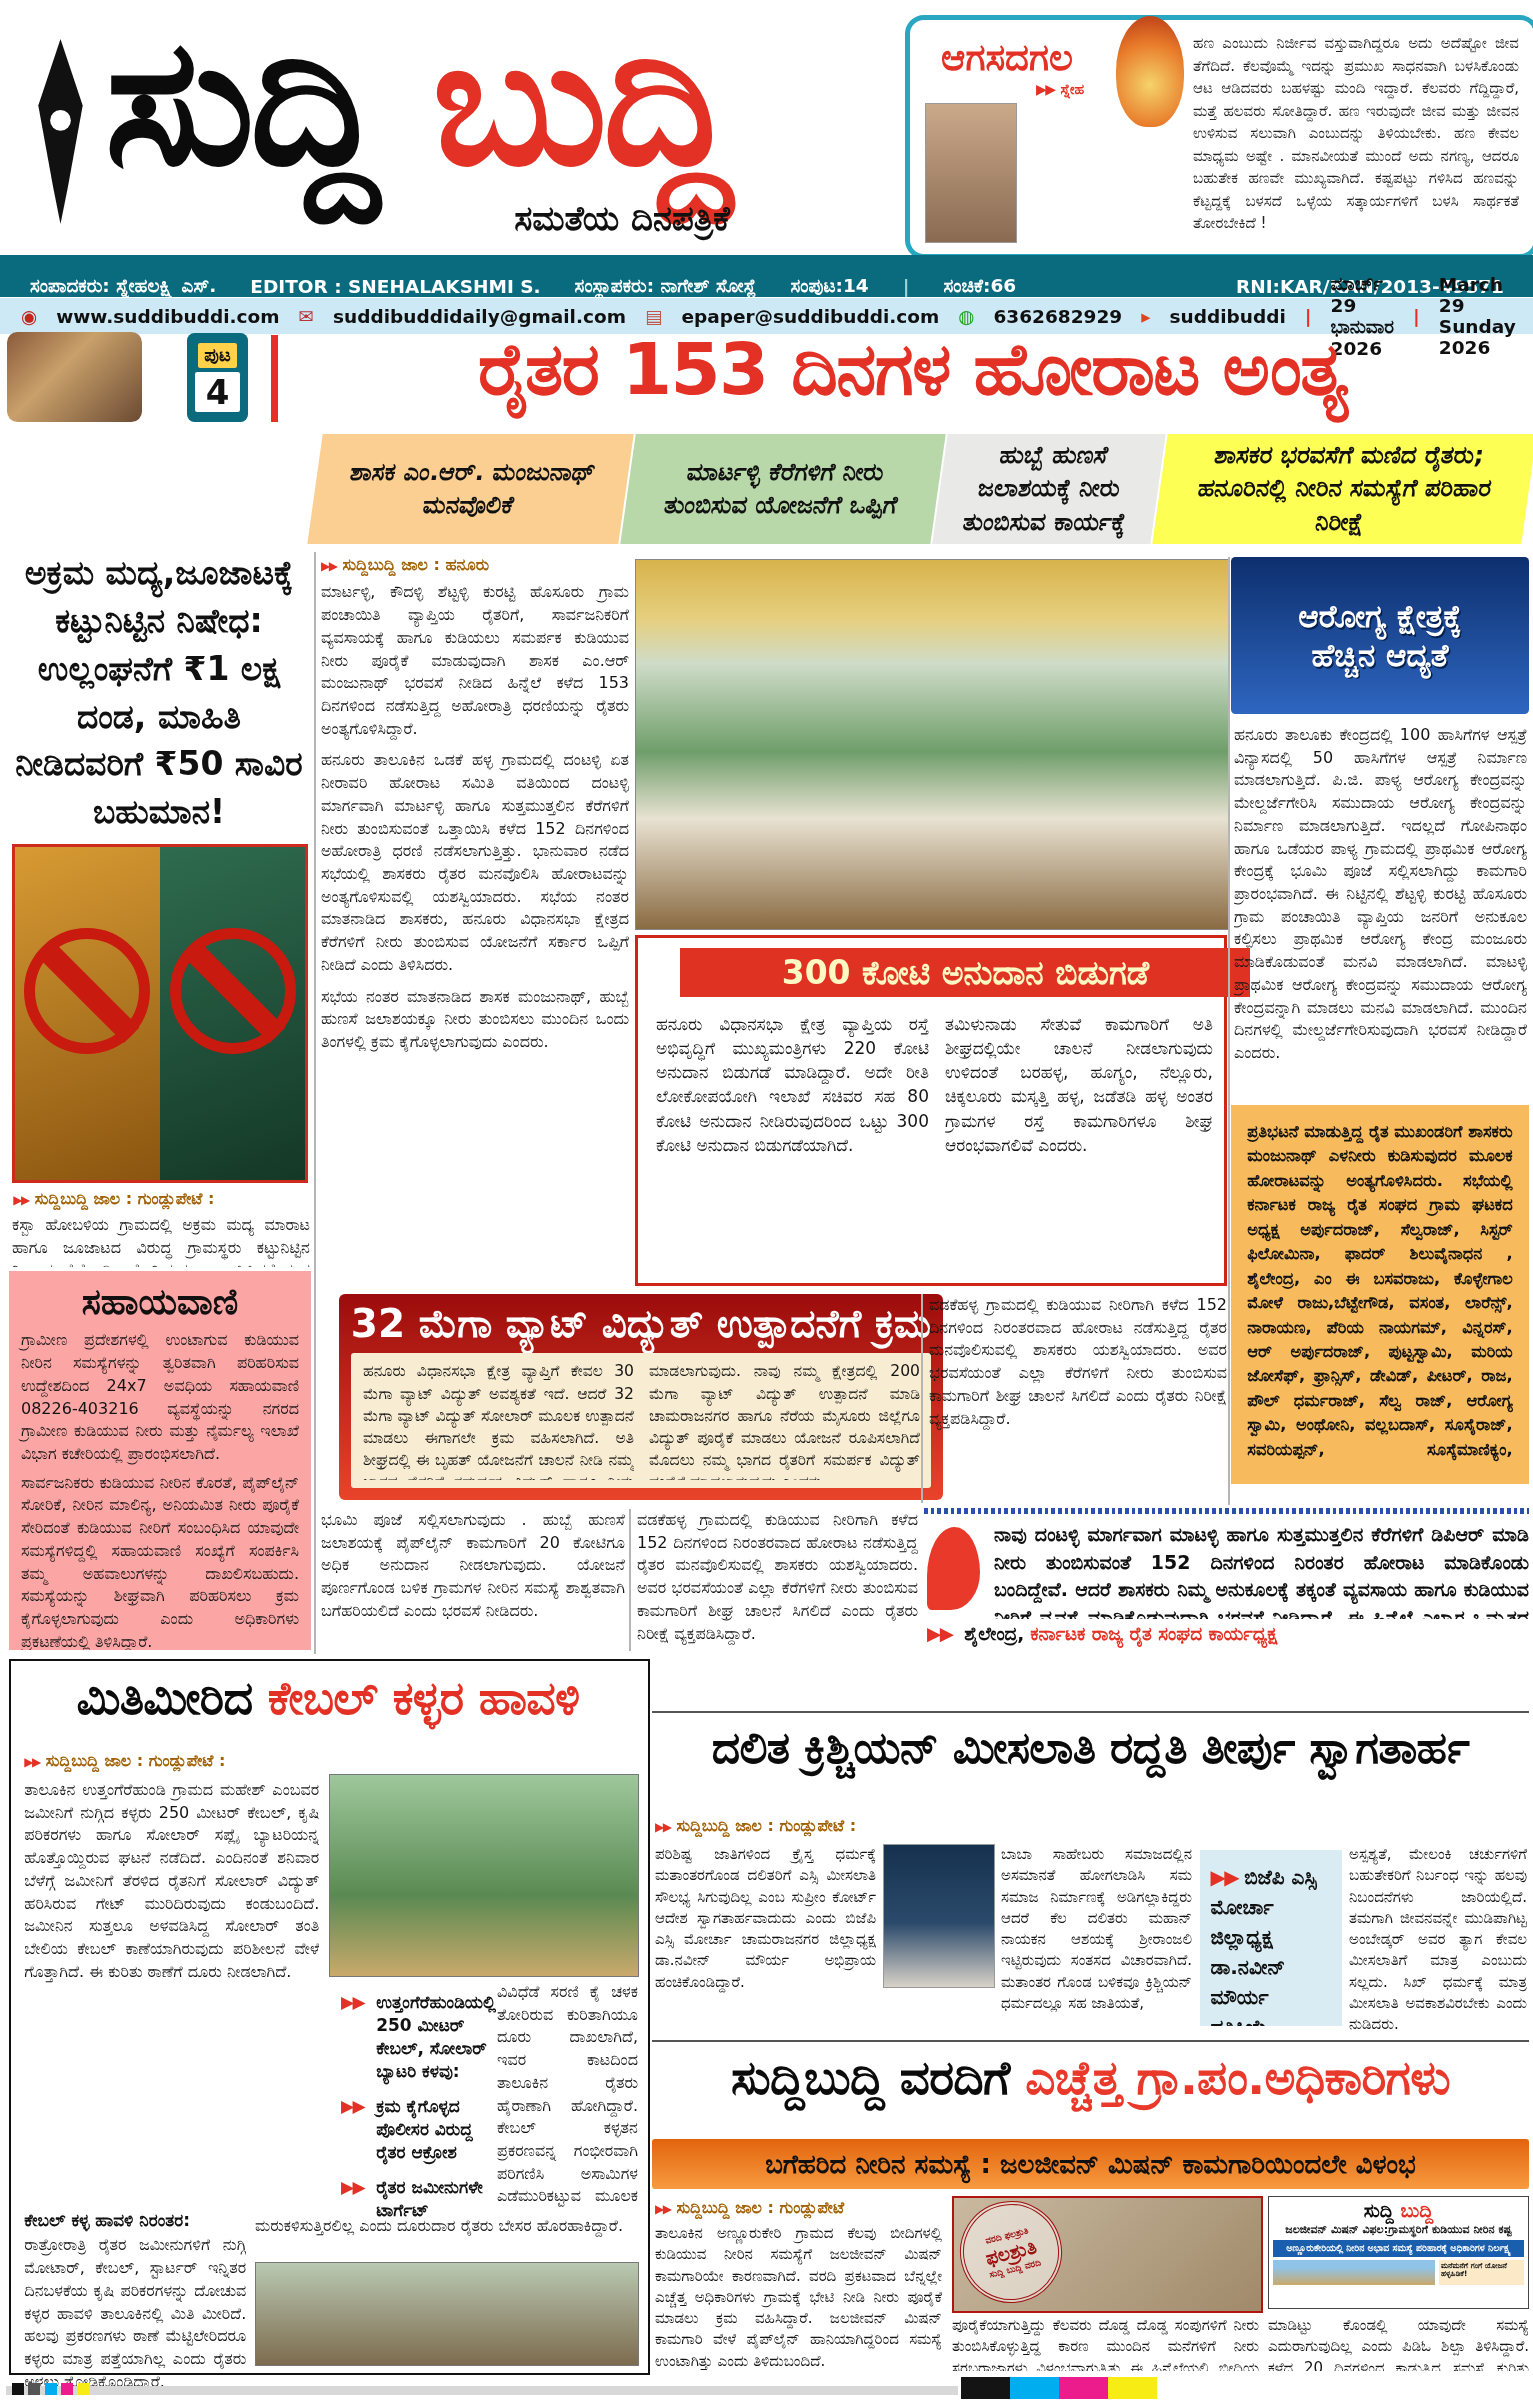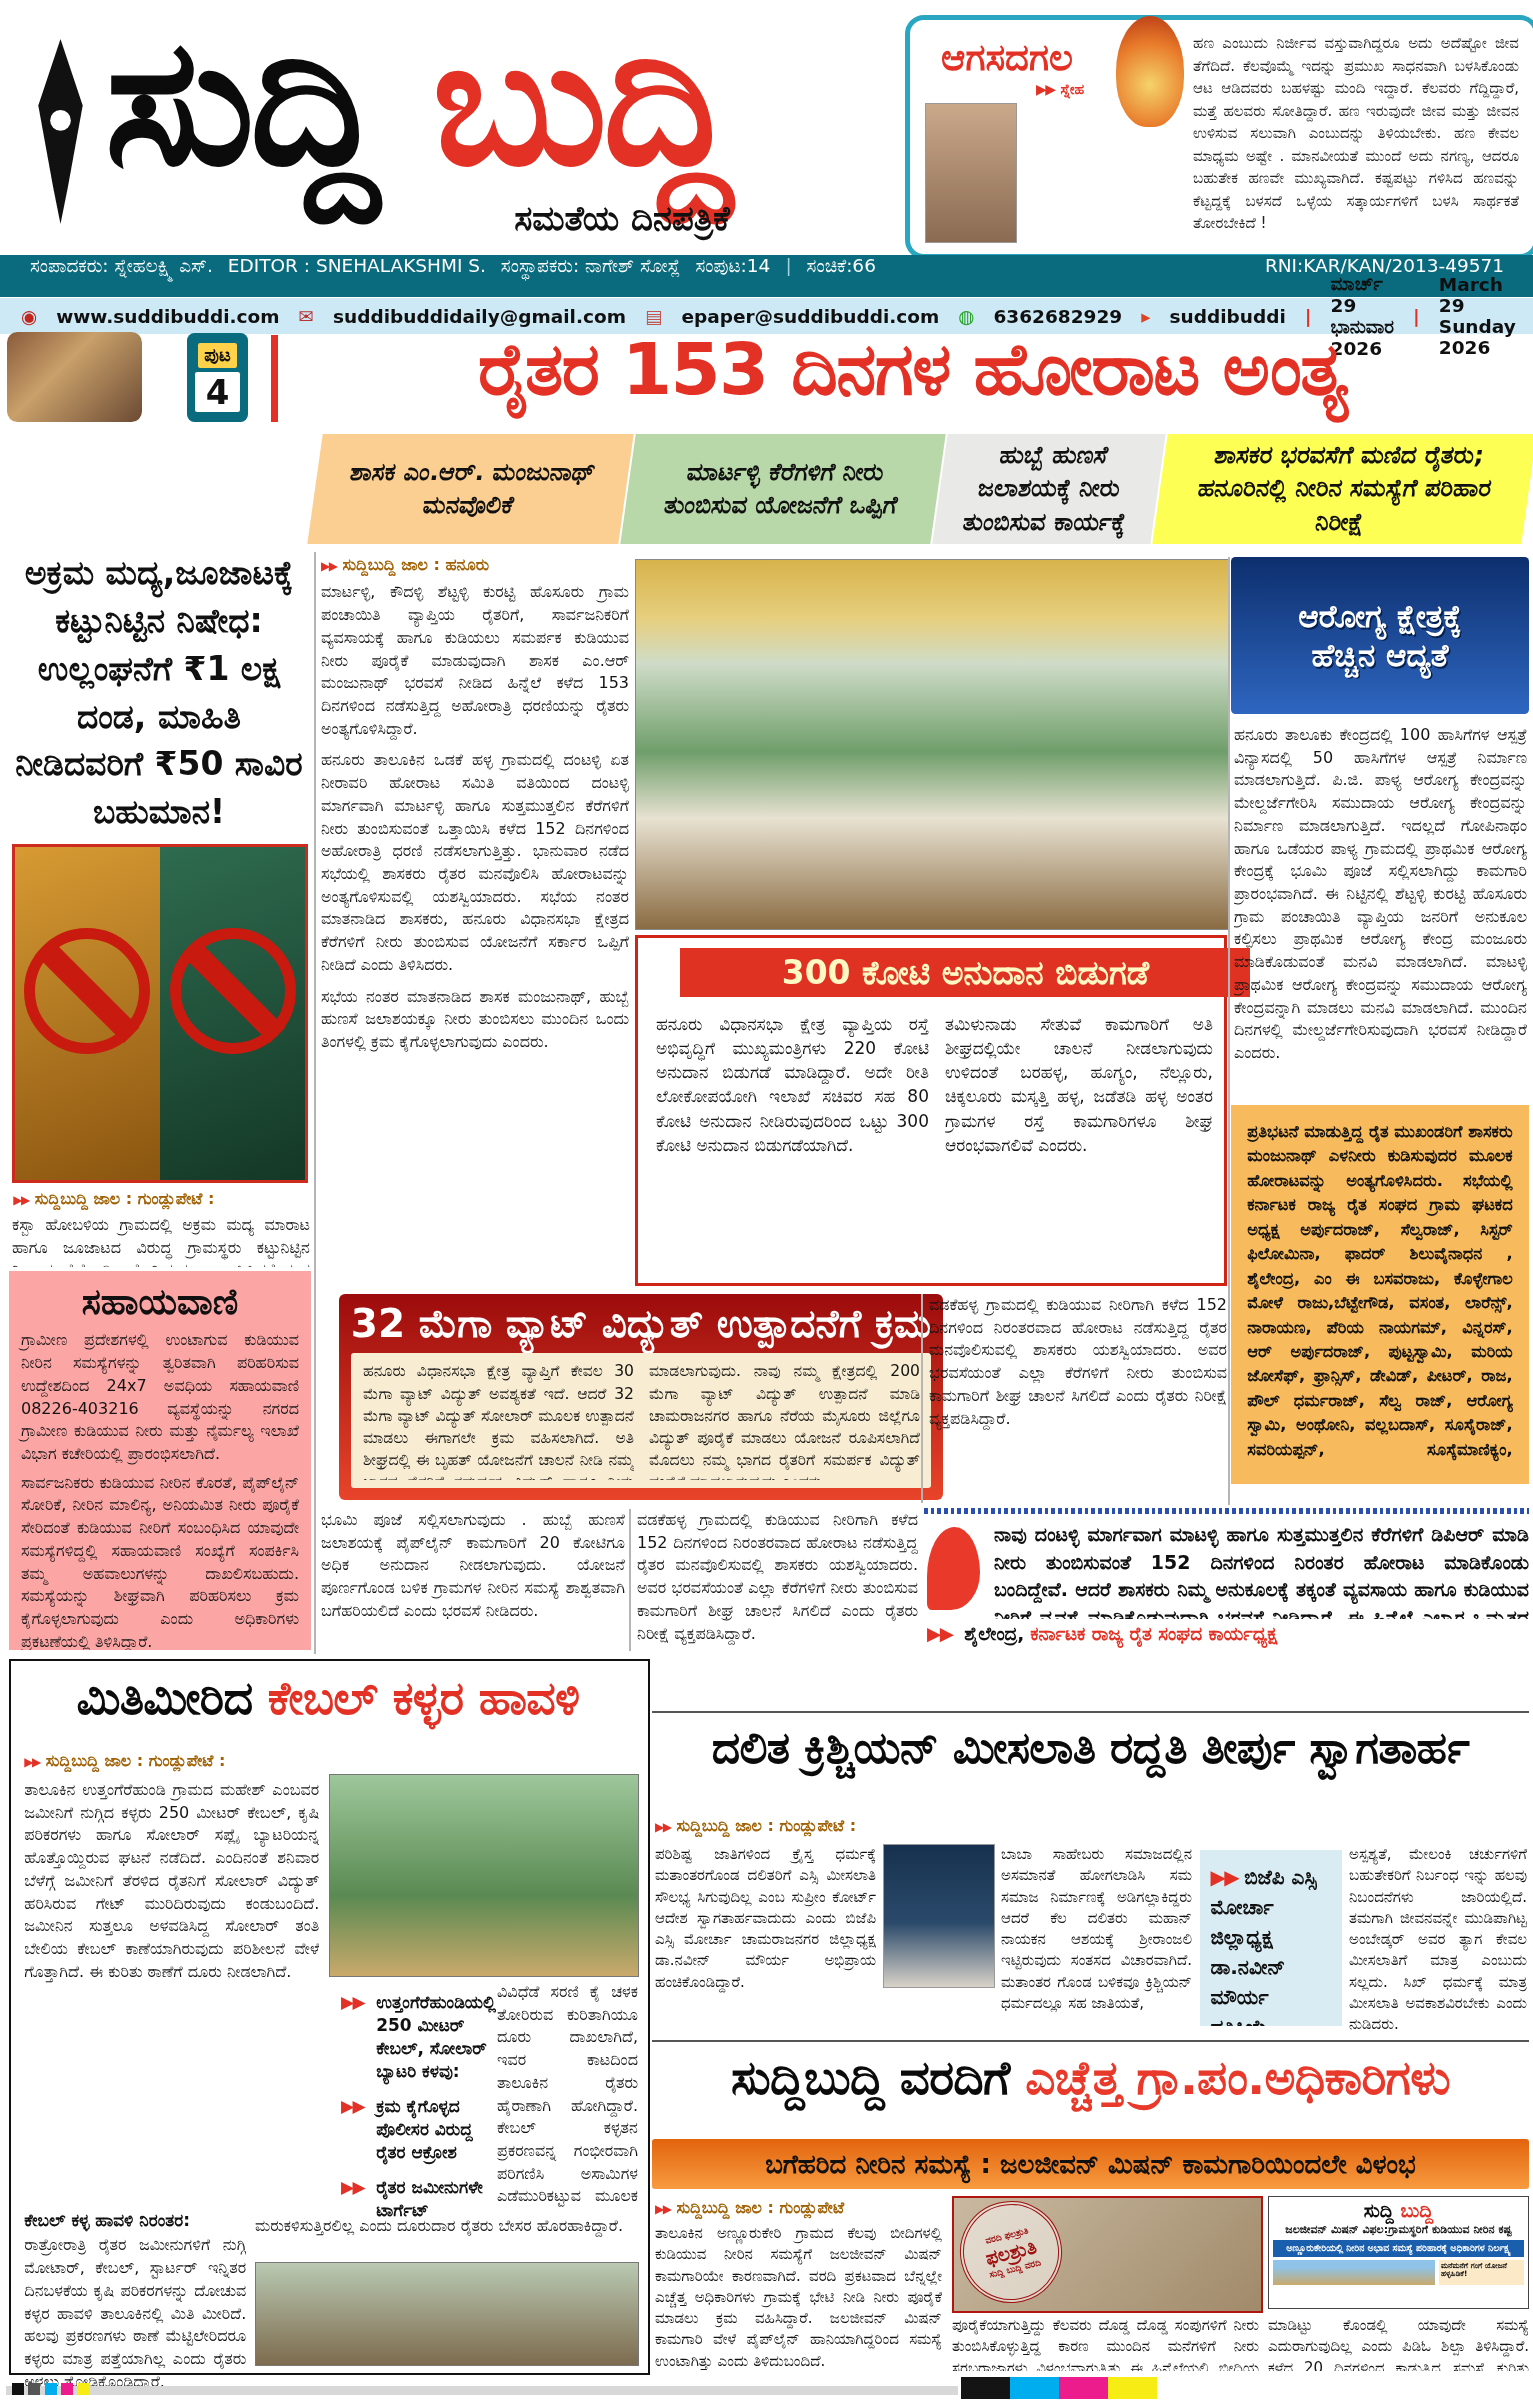--- a/index.html
+++ b/index.html
@@ -16,22 +16,22 @@
   .vline{background:#b5b5b5;width:1.5px;}
   .hline{background:#555;}
   
   .mast{font-size:176px;font-weight:bold;letter-spacing:-4.4px;line-height:1.1;white-space:nowrap;}
   .tagline{font-size:34px;font-weight:bold;}
   
   .colbox{border:5.2px solid #2aa7c0;border-radius:19px;background:#fff;}
   .colbox-title{color:#e33225;font-size:37px;font-weight:bold;}
   .colbox-body{font-size:15px;line-height:1.5;color:#222;}
   
-  .tealbar{background:#0a6b7e;color:#fff;display:flex;align-items:flex-start;gap:15px;
-           font-size:18.5px;font-weight:normal;padding:0 30px;box-sizing:border-box;}
+  .tealbar{background:#0a6b7e;color:#fff;display:flex;align-items:flex-end;gap:34px;
+           font-size:18.5px;font-weight:bold;padding:0 30px;box-sizing:border-box;}
   .bluebar{background:#cde9f6;color:#101010;display:flex;align-items:center;gap:19px;
            font-size:18.5px;font-weight:bold;padding:0 21px;box-sizing:border-box;}
   .bluebar .sep{color:#e33225;font-weight:bold;}
   
   .main-headline{color:#e33225;font-size:72px;font-weight:bold;letter-spacing:-1.5px;}
   .kicker{transform:skewX(-8deg);display:flex;align-items:center;justify-content:center;
           font-size:24px;font-weight:bold;line-height:1.38;padding:6px 19px;box-sizing:border-box;text-align:center;}
   .badge{background:#0a6b7e;border-radius:7.4px;display:flex;flex-direction:column;align-items:center;
          justify-content:center;gap:4.4px;padding:4.4px;box-sizing:border-box;}
   .badge .lab{background:#ffd24a;color:#111;font-size:18px;font-weight:bold;padding:1.5px 6px;border-radius:2.2px;}

